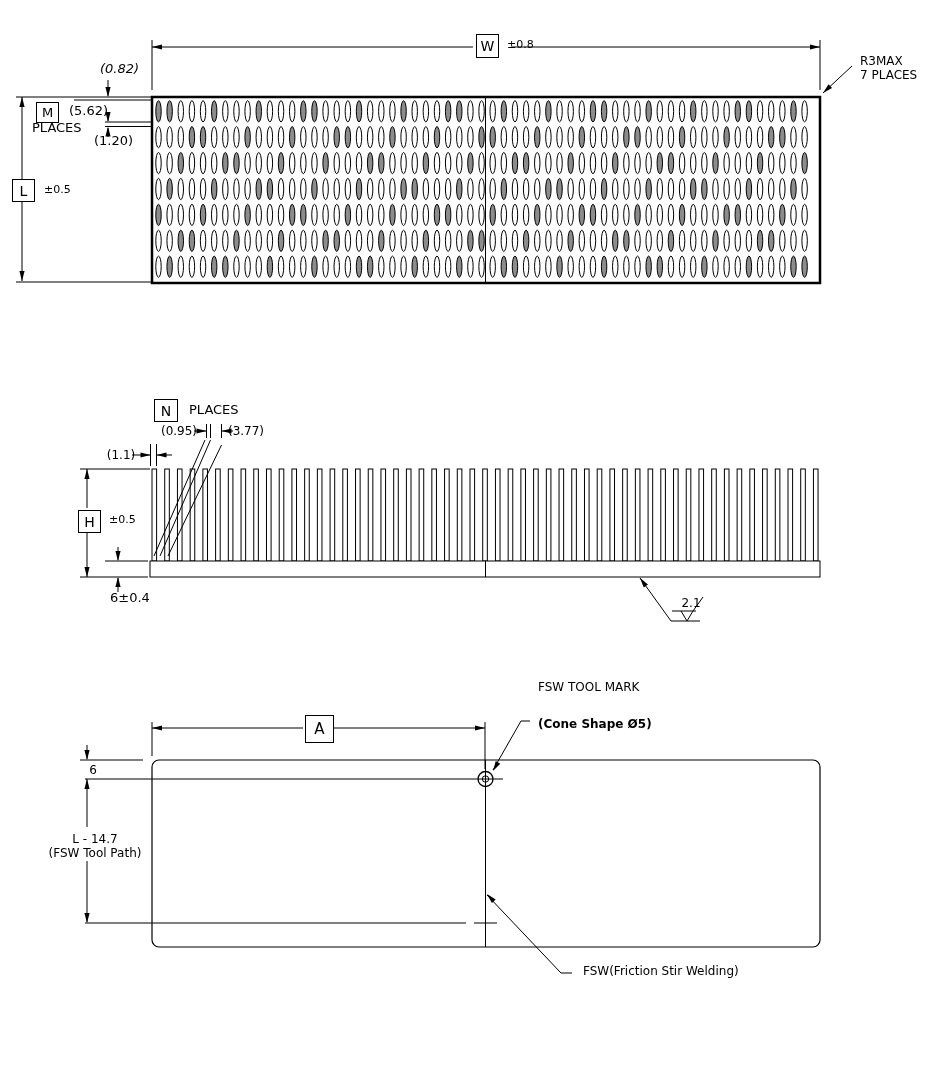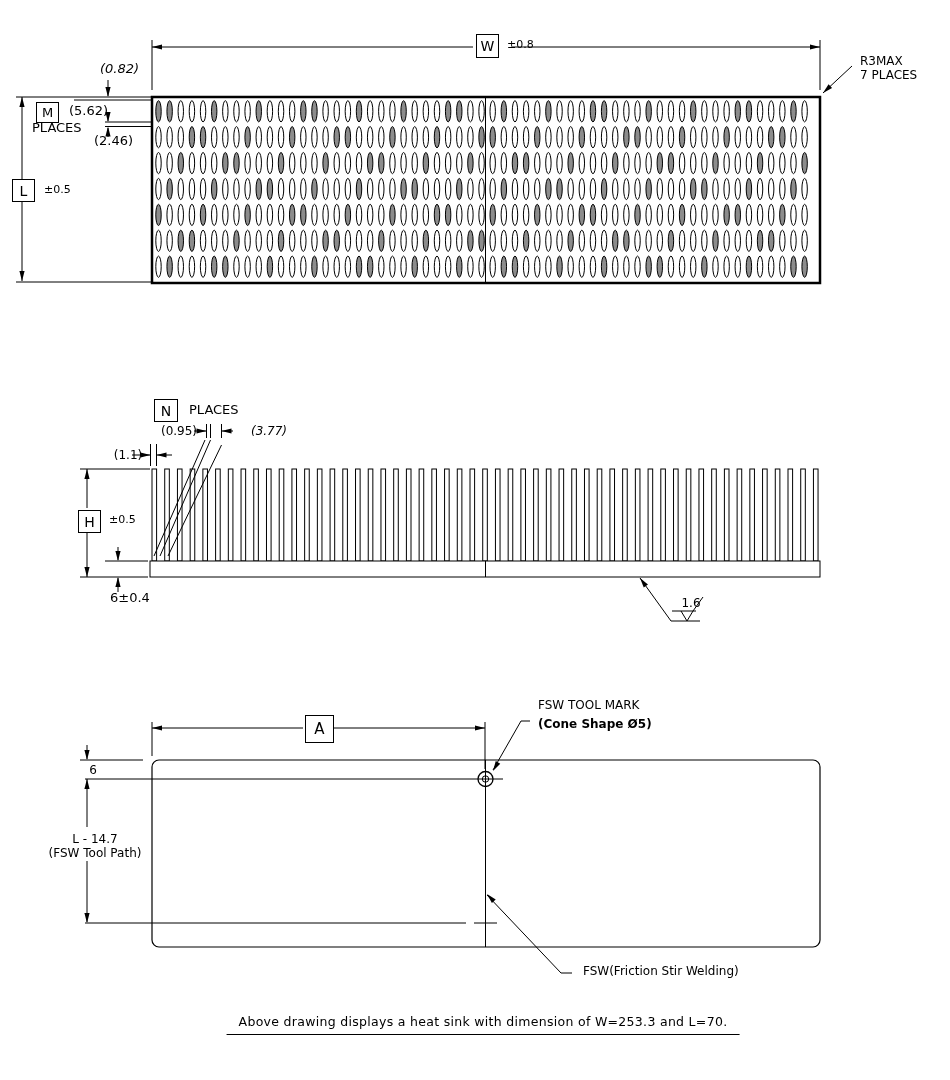--- a/index.html
+++ b/index.html
@@ -586,47 +586,46 @@
     <div class="lbl tol" style="left:37px;top:184px;">±0.5</div>
 
     <div class="lbl med" style="left:853px;top:55px;">R3MAX</div>
     <div class="lbl med" style="left:853px;top:69px;">7 PLACES</div>
 
     <div class="lbl" style="left:93px;top:62px;font-style:italic;">(0.82)</div>
 
     <div class="dimbox" style="left:36px;top:102px;width:21px;height:19px;font-size:13px;">M</div>
     <div class="lbl" style="left:62px;top:104px;">(5.62)</div>
     <div class="lbl" style="left:25px;top:121px;">PLACES</div>
-    <div class="lbl" style="left:87px;top:134px;">(2.46)</div>
+    <div class="lbl" style="left:87px;top:134px;">(1.20)</div>
   </div>
 
   <div>
     <div class="dimbox" style="left:154px;top:399px;width:22px;height:21px;">N</div>
     <div class="lbl" style="left:182px;top:403px;">PLACES</div>
 
     <div class="lbl med ctr" style="left:172px;top:431px;">(0.95)</div>
-    <div class="lbl med ctr" style="left:262px;top:431px;font-style:italic;">(3.77)</div>
-    <div class="lbl med ctr" style="left:121px;top:455px;text-align:center;">(1.1)</div>
+    <div class="lbl med ctr" style="left:239px;top:431px;">(3.77)</div>
+    <div class="lbl med ctr" style="left:114px;top:455px;text-align:center;">(1.1)</div>
 
     <div class="dimbox" style="left:78px;top:510px;width:21px;height:21px;">H</div>
     <div class="lbl tol" style="left:102px;top:514px;">±0.5</div>
 
     <div class="lbl" style="left:103px;top:591px;">6±0.4</div>
 
-    <div class="lbl small ctr" style="left:684px;top:603px;">1.6</div>
+    <div class="lbl small ctr" style="left:684px;top:603px;">2.1</div>
   </div>
 
   <div>
     <div class="dimbox" style="left:305px;top:715px;width:27px;height:26px;font-size:15px;">A</div>
 
-    <div class="lbl small" style="left:531px;top:699px;">FSW TOOL MARK</div>
+    <div class="lbl small" style="left:531px;top:681px;">FSW TOOL MARK</div>
     <div class="lbl small" style="left:531px;top:718px;font-weight:bold;">(Cone Shape Ø5)</div>
 
     <div class="lbl small ctr" style="left:86px;top:770px;">6</div>
 
     <div class="lbl med ctr" style="left:88px;top:839px;">L - 14.7</div>
     <div class="lbl small ctr" style="left:88px;top:853px;text-align:right;">(FSW Tool Path)</div>
 
     <div class="lbl med" style="left:576px;top:965px;">FSW(Friction Stir Welding)</div>
   </div>
 
-  <div id="note">Above drawing displays a heat sink with dimension of W=253.3 and L=70.</div>
 </div>
 
 </body></html>

